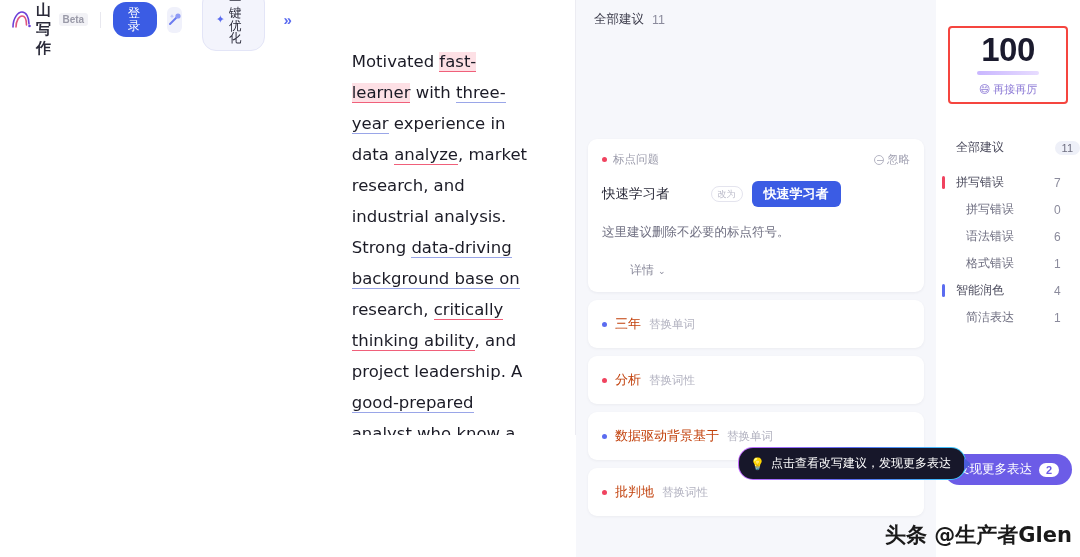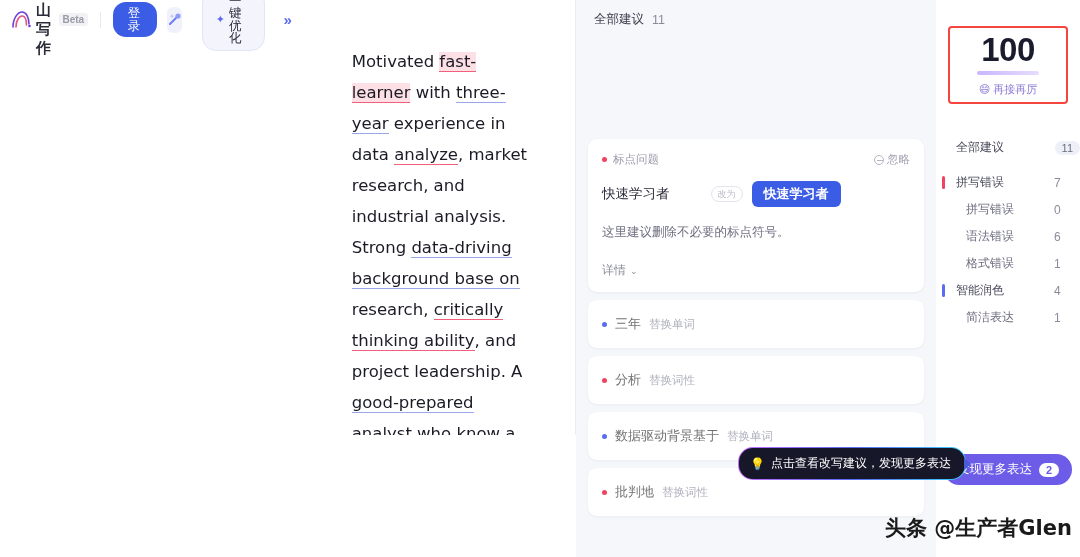--- a/index.html
+++ b/index.html
@@ -108,30 +108,30 @@
     font-size: 9px; color: #b9b9c8; border: 1px solid #e4e4ee;
     border-radius: 8px; padding: 1px 6px; line-height: 1.4; margin-left: 32px;
   }
   .new-word-btn {
     background: #3b5ce4; color: #fff; font-size: 13px; font-weight: 600;
     border-radius: 6px; padding: 6px 12px; cursor: pointer; line-height: 1.1;
   }
   .card-desc { font-size: 12.5px; color: #6e6e80; margin-top: 17px; }
   .card-more {
     display: flex; align-items: center; gap: 4px; font-size: 12px;
-    color: #8b8b9c; margin-top: 21px; cursor: pointer;
+    color: #8b8b9c; margin-top: 21px; cursor: pointer; margin-left: 28px;
   }
   .chev-d { font-size: 9px; }
 
   .mini-card {
     background: #ffffff; border-radius: 9px; padding: 15px 14px;
     box-shadow: 0 1px 3px rgba(30,30,60,.05); margin-bottom: 8px;
     display: flex; align-items: center; gap: 8px;
   }
-  .mini-word { font-size: 13px; color: #737373; }
+  .mini-word { font-size: 13px; color: #c2410c; }
   .mini-act { font-size: 11.5px; color: #b2b2c0; }
 
   
   .tooltip {
     position: absolute; left: 162px; top: 447px; z-index: 30;
     background: #17172a; border-radius: 15px; padding: 7px 14px 7px 11px;
     display: flex; align-items: center; gap: 6px;
     font-size: 12px; color: #ffffff; white-space: nowrap;
     box-shadow: 0 0 0 1.5px transparent;
     background-image: linear-gradient(#17172a, #17172a),
@@ -195,21 +195,21 @@
     background: #6c5ce7; border-radius: 16px; color: #fff;
     display: flex; align-items: center; justify-content: center; gap: 7px;
     padding: 7px 0; font-size: 12.5px; cursor: pointer;
   }
   .discover-count {
     background: #ffffff; color: #6c5ce7; border-radius: 9px;
     font-size: 11px; padding: 1px 7px; font-weight: 600;
   }
 
   .watermark {
-    position: absolute; right: 8px; bottom: 15px; z-index: 40;
+    position: absolute; right: 8px; bottom: 8px; z-index: 40;
     font-size: 21px; font-weight: 700; color: #1a1a1a;
     font-family: "DejaVu Sans", sans-serif; white-space: nowrap;
   }
 </style>
 </head>
 <body>
 
 <div id="app">
 
   <div class="editor-pane">

